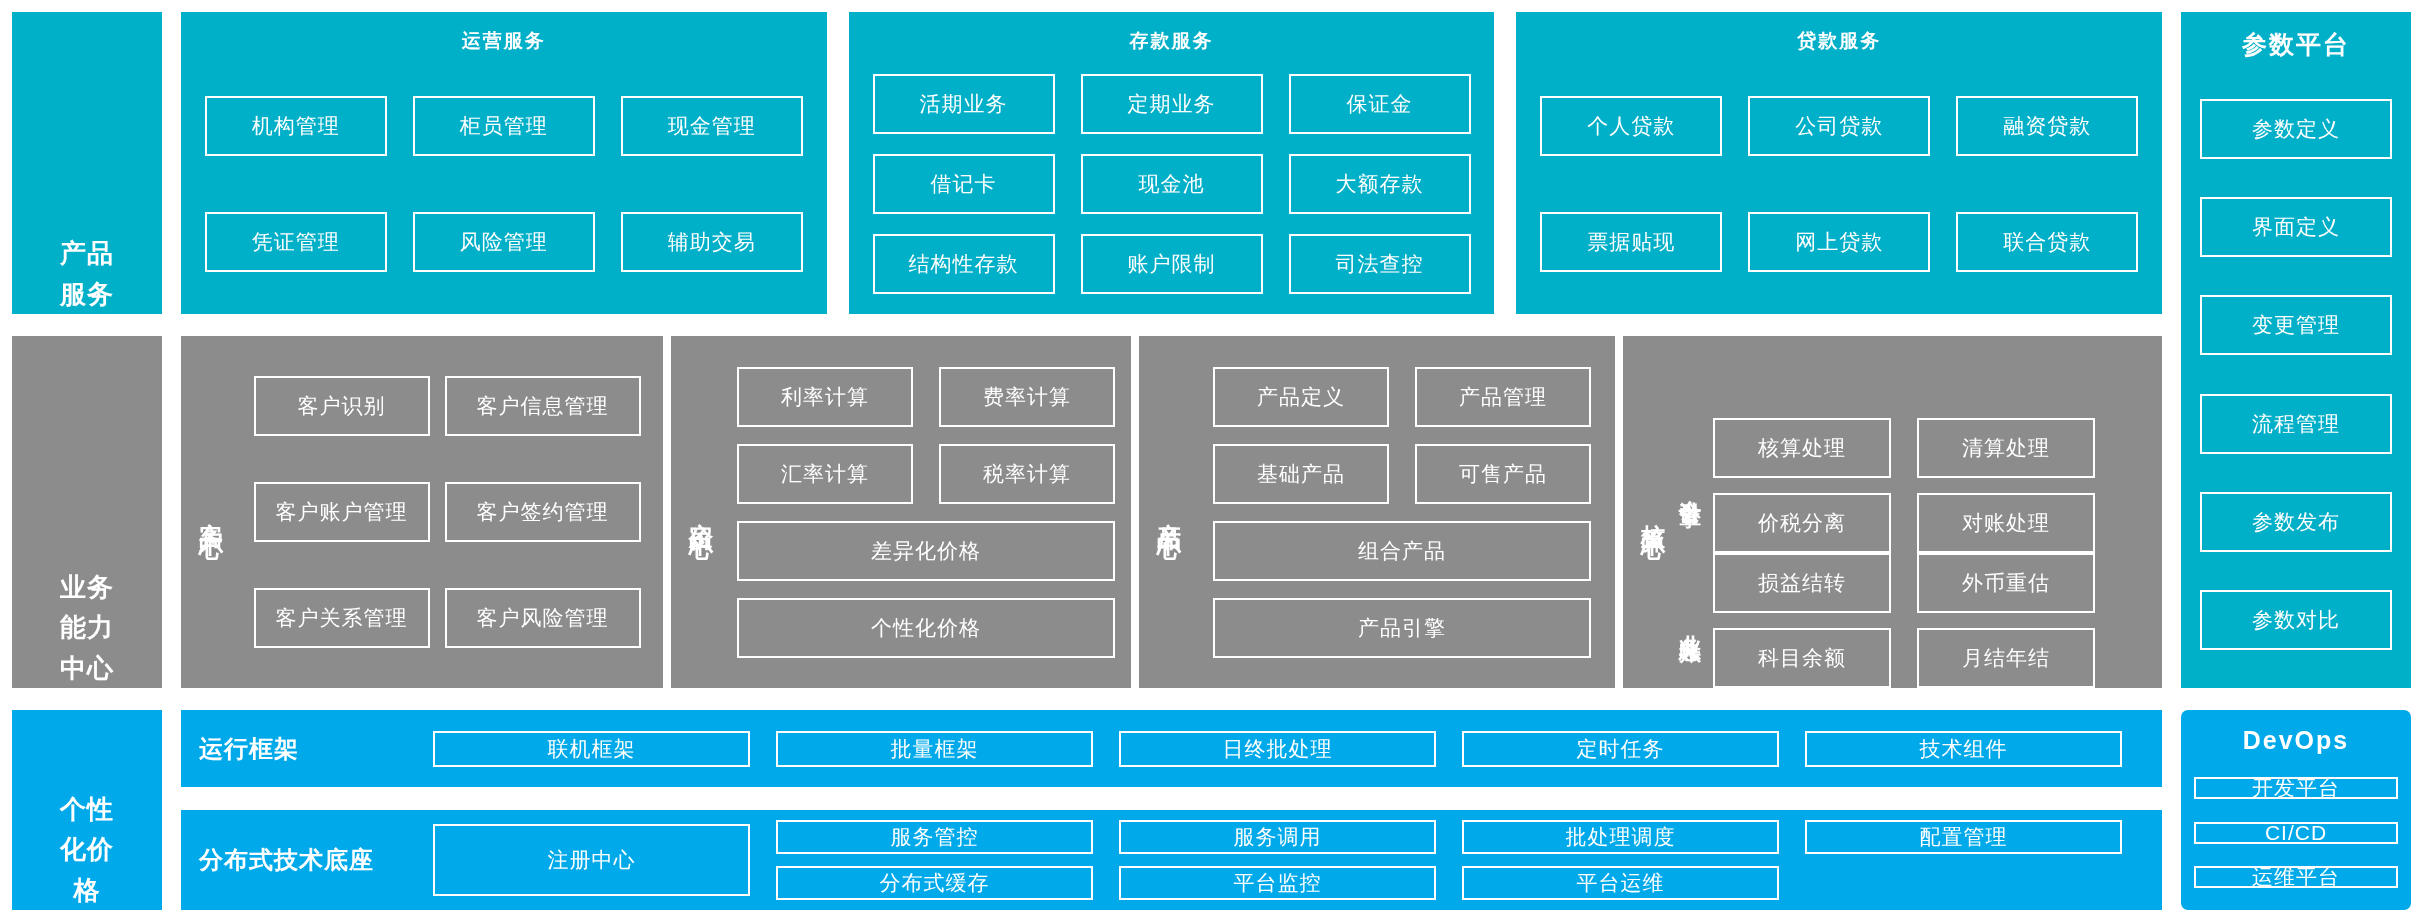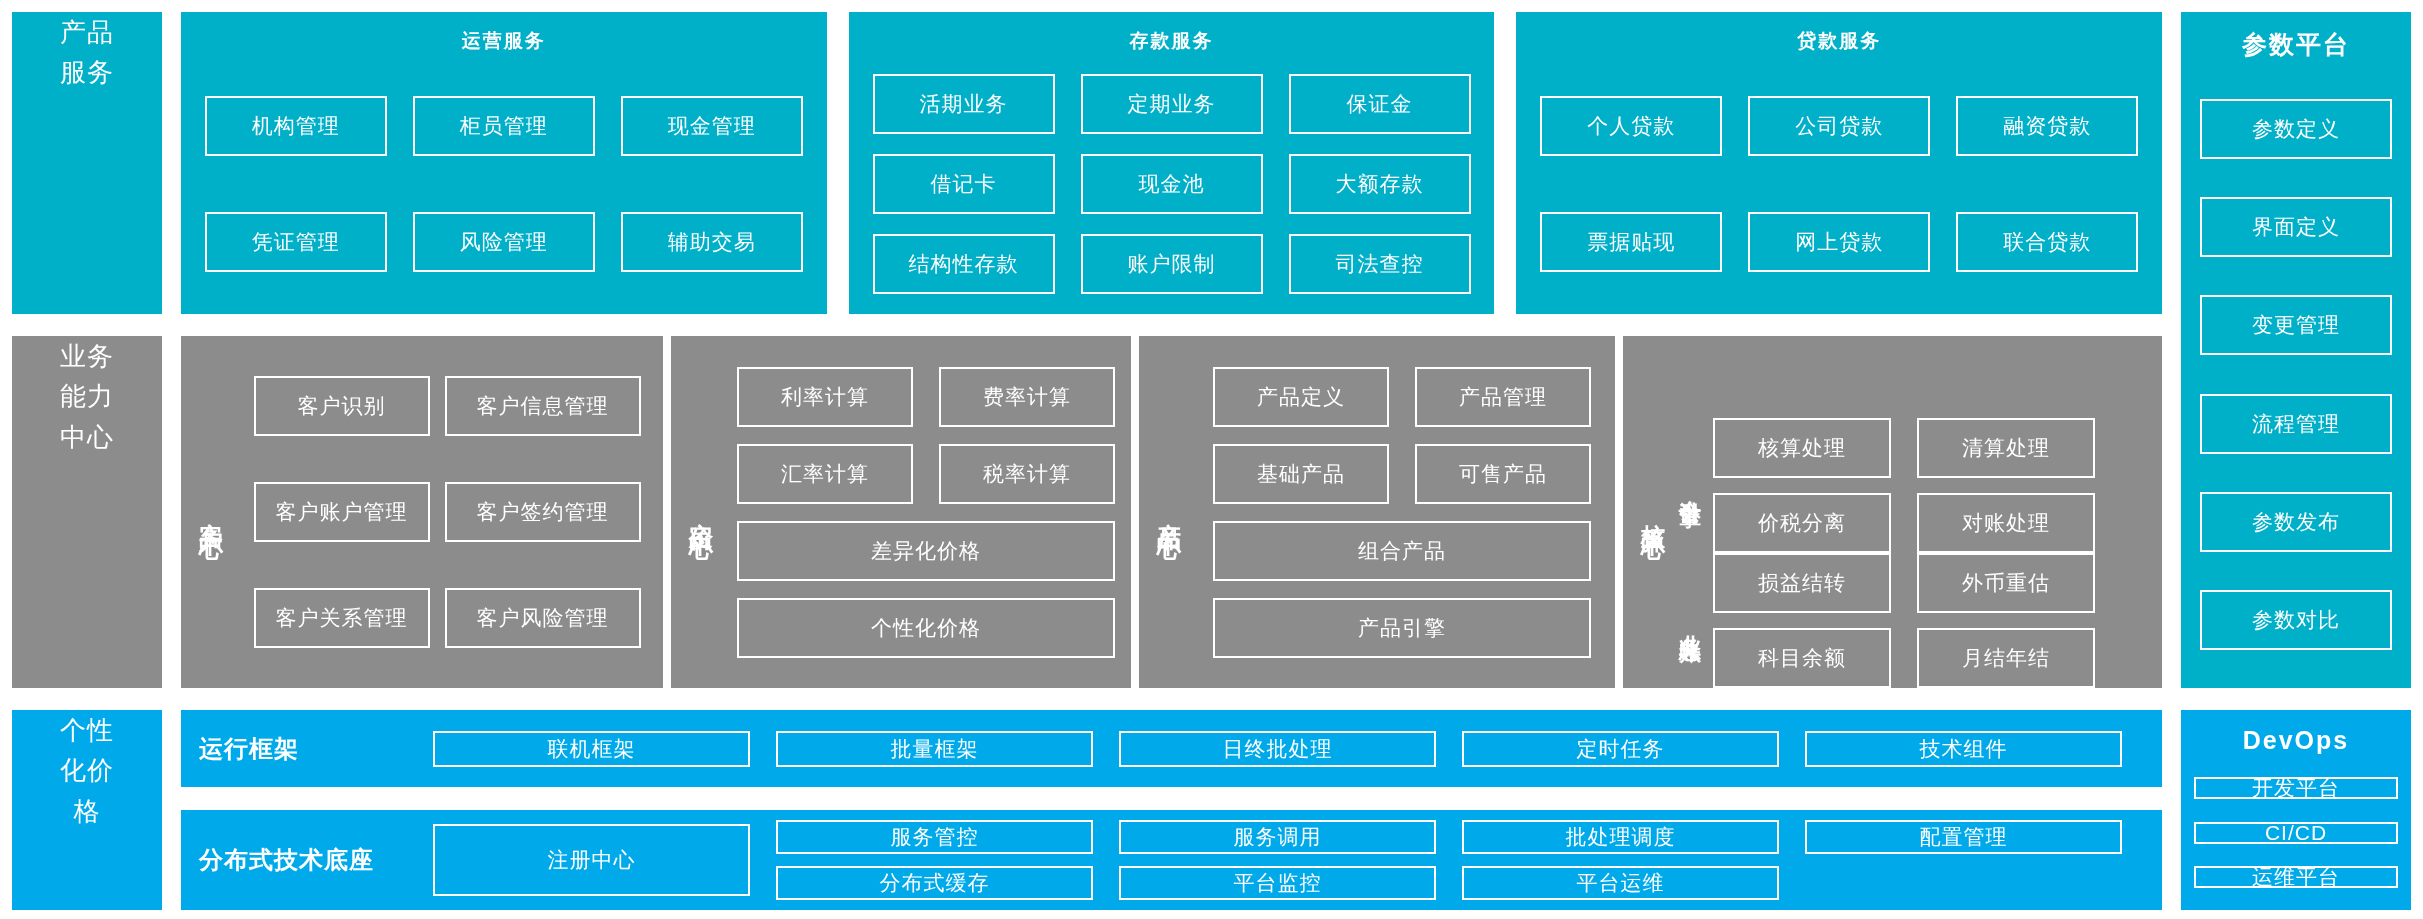--- a/index.html
+++ b/index.html
@@ -14,21 +14,21 @@
     grid-template-columns:150px 1981px 230px;
     grid-template-rows:302px 352px 200px;
     gap:22px 19px;
     padding:12px;
     background:#ffffff;
   }
   .teal  { background:#00AFC8; }
   .grayBg{ background:#8C8C8C; }
   .blueBg{ background:#00AAEA; }
 
-  .side-label { display:flex; align-items:flex-start; justify-content:center; color:#fff; font-weight:normal; font-size:26px; }
+  .side-label { display:flex; align-items:flex-end; justify-content:center; color:#fff; font-weight:bold; font-size:26px; }
   .wrap2 { width:2.15em; text-align:center; line-height:1.55; letter-spacing:1px; }
 
   .row1 { grid-column:2; grid-row:1; display:flex; gap:22px; }
   .svc-panel { flex:1; display:flex; flex-direction:column; color:#fff; }
   .svc-title { text-align:center; font-weight:bold; font-size:19px; margin-top:16px; letter-spacing:2px; }
   .svc-items { flex:1; display:grid; justify-content:center; align-content:center; }
   .g3r2 { grid-template-columns:repeat(3,182px); grid-auto-rows:60px; gap:56px 26px; }
   .g3r3 { grid-template-columns:repeat(3,182px); grid-auto-rows:60px; gap:20px 26px; }
 
   .box { border:2px solid #fff; color:#fff; display:flex; align-items:center; justify-content:center; font-size:21px; text-align:center; letter-spacing:1px; }
@@ -53,21 +53,21 @@
 
   .row3 { grid-column:2; grid-row:3; display:flex; flex-direction:column; gap:23px; }
   .runtime-panel { height:77px; display:flex; align-items:center; }
   .band-label { width:252px; padding-left:18px; font-size:24px; font-weight:bold; color:#fff; letter-spacing:1px; }
   .rt-items { display:flex; gap:26px; }
   .rt-items .box { width:317px; height:36px; }
   .dist-panel { flex:1; display:flex; align-items:center; }
   .registry-box { width:317px; height:72px; }
   .dist-grid { display:grid; grid-template-columns:repeat(4,317px); grid-auto-rows:34px; gap:12px 26px; margin-left:26px; }
 
-  .devops-panel { grid-column:3; grid-row:3; display:flex; flex-direction:column; }
+  .devops-panel { grid-column:3; grid-row:3; display:flex; flex-direction:column;border-radius:7px; }
   .devops-items { flex:1; display:flex; flex-direction:column; justify-content:space-evenly; padding:0 13px; }
   .devops-items .box { height:22px; }
 </style>
 </head>
 <body>
 
 <div class="page">
 
   <div class="side-label teal" style="grid-column:1; grid-row:1;">
     <span class="wrap2">产品服务</span>

